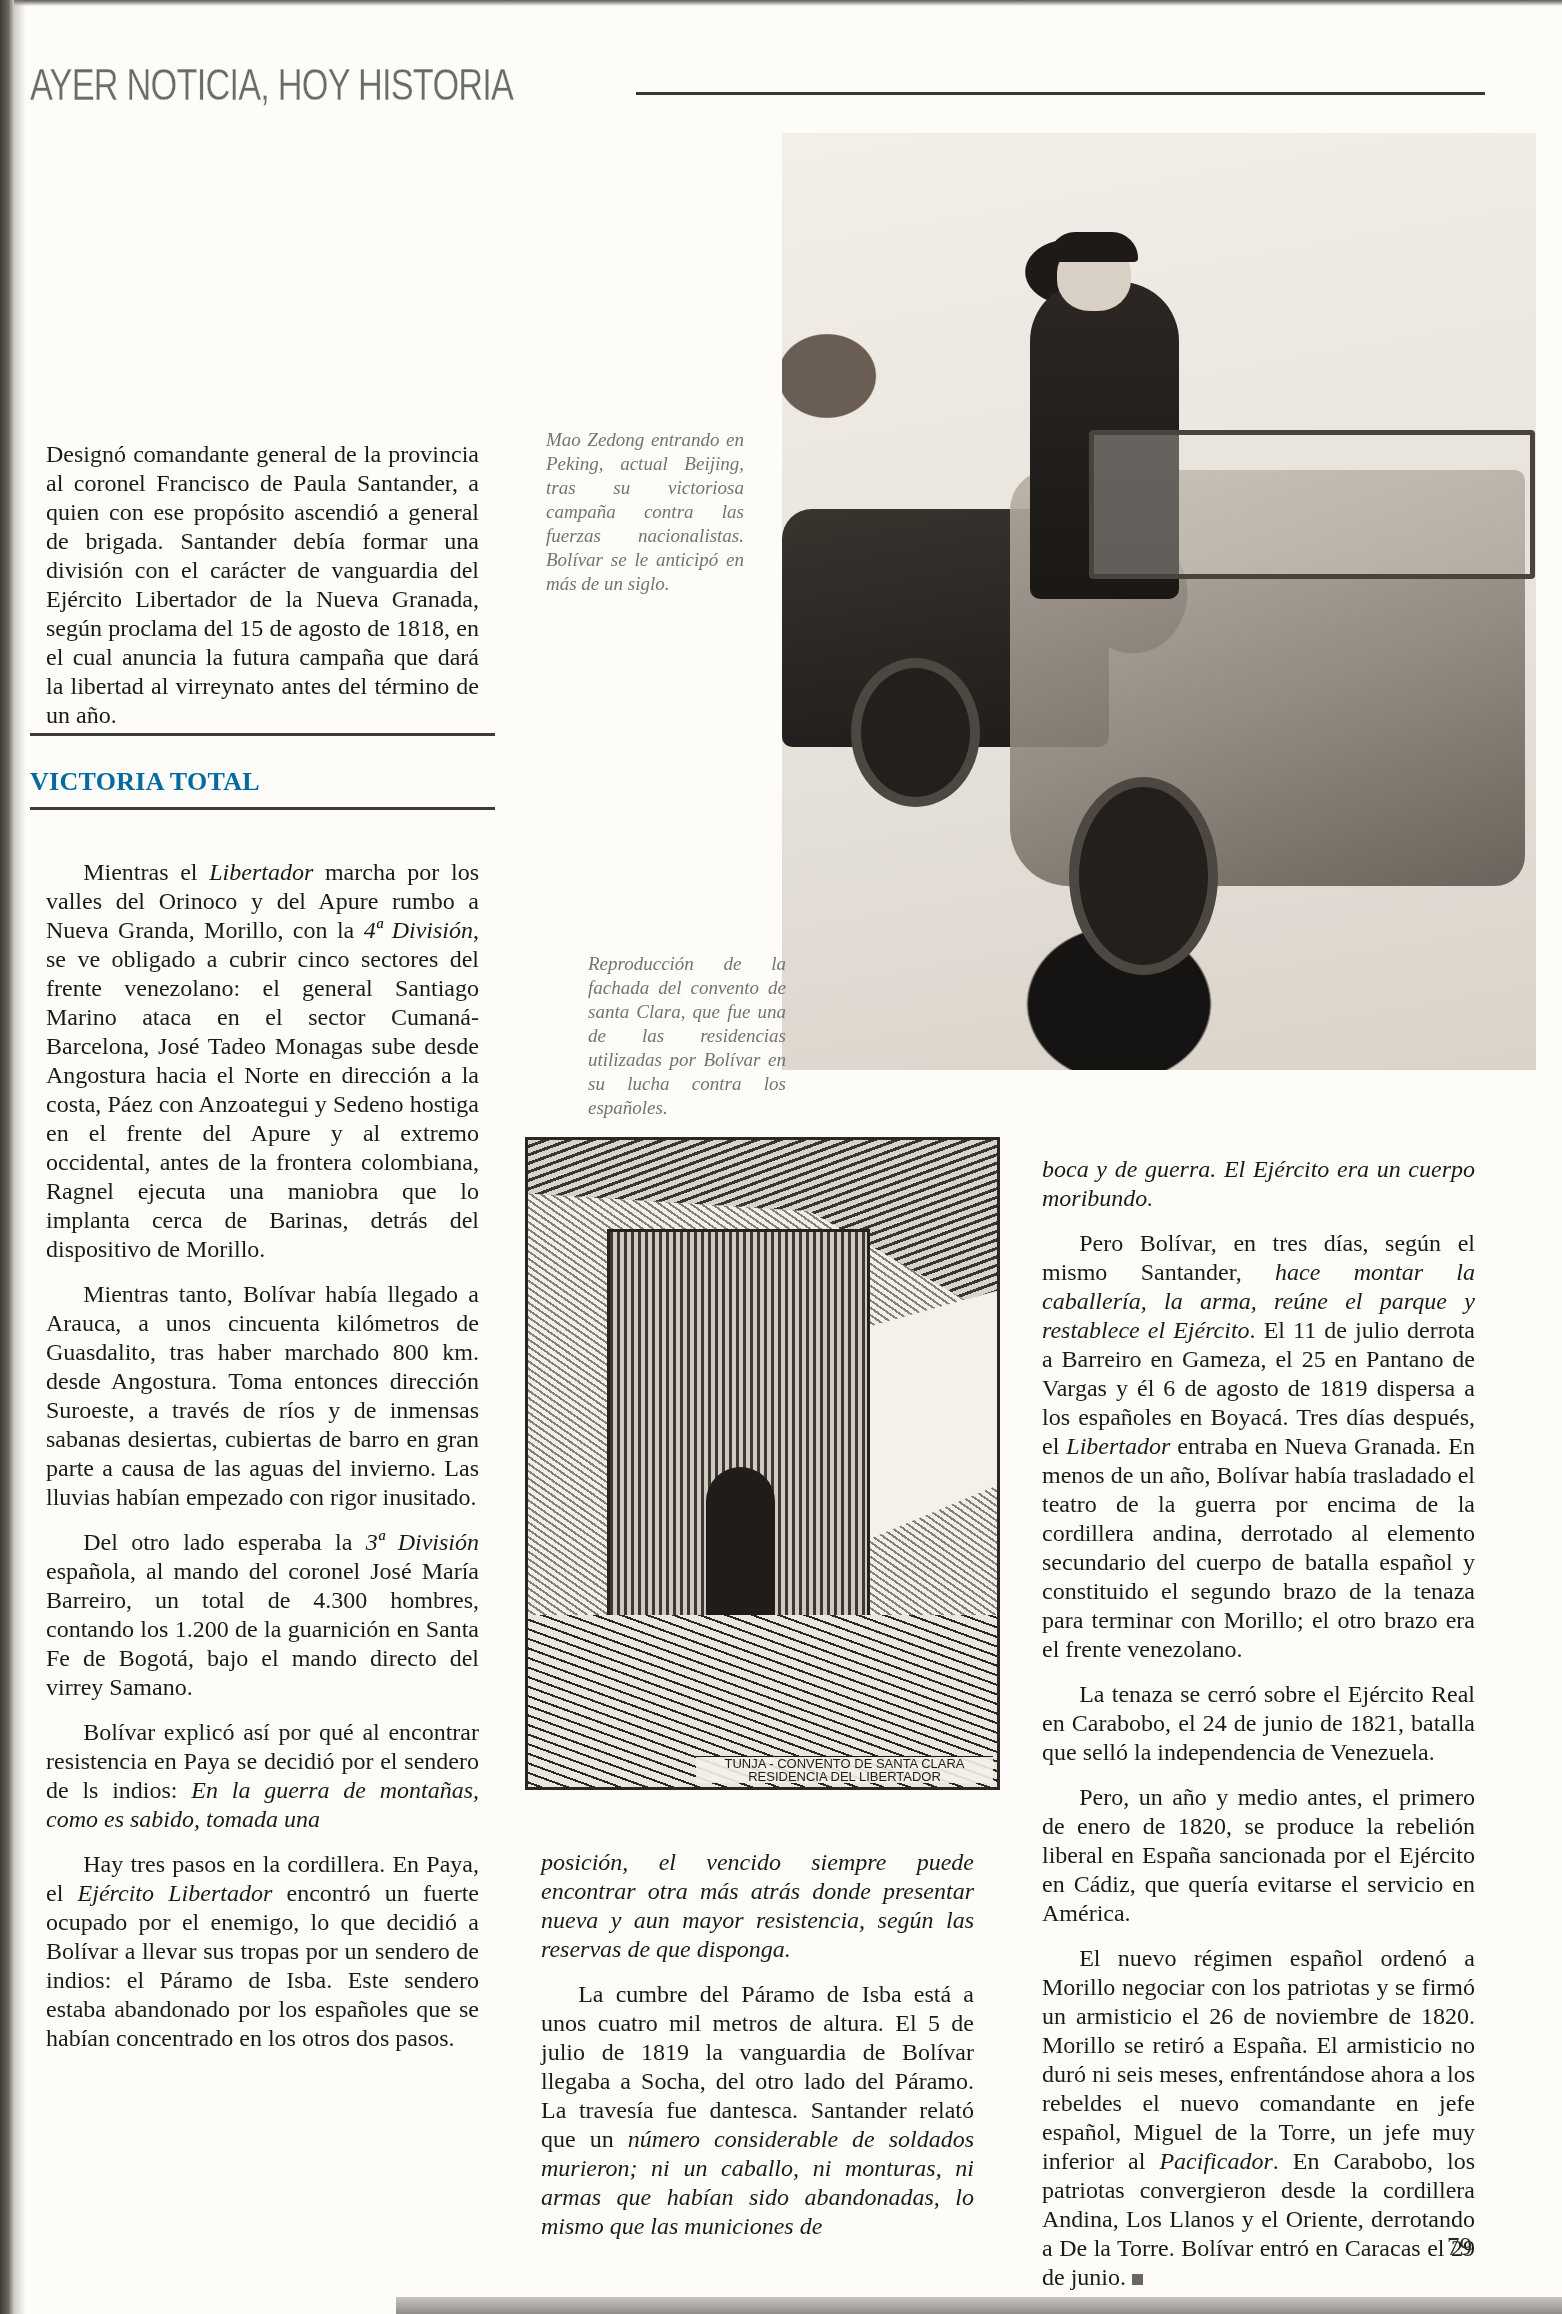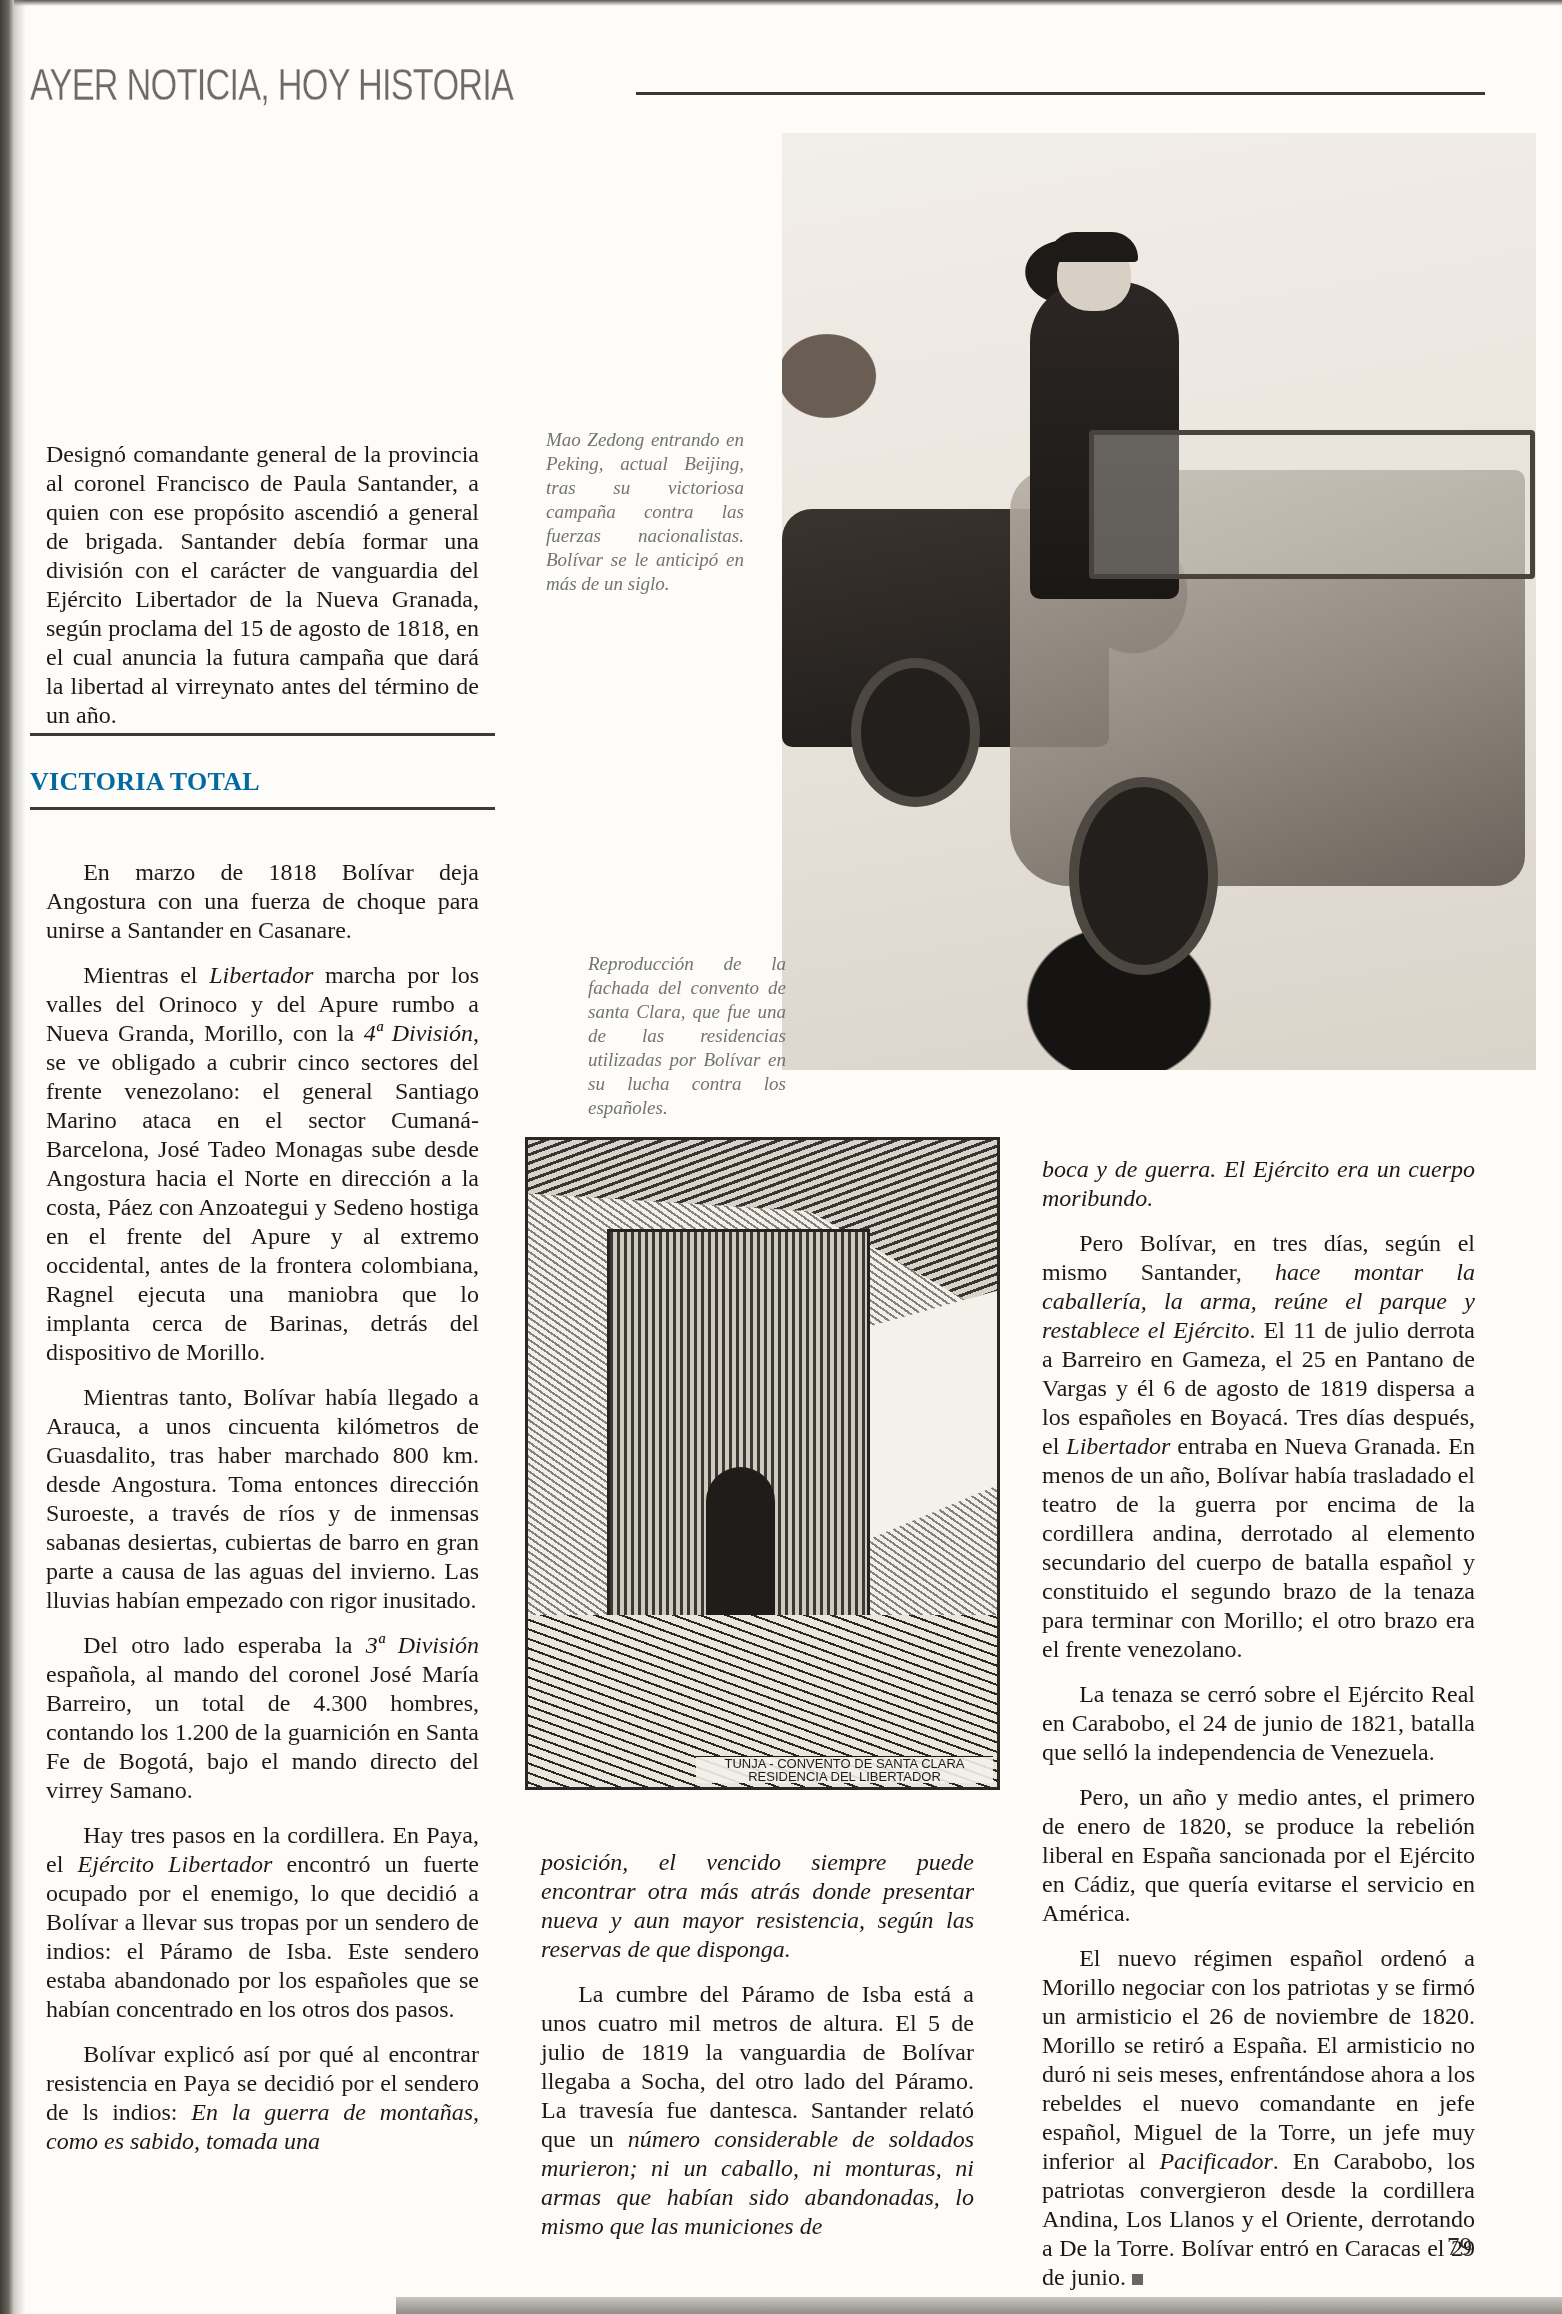--- a/index.html
+++ b/index.html
@@ -172,26 +172,25 @@
   <div class="windshield"></div>
 </div>
 
 <div class="caption cap2">Reproducción de la fachada del convento de santa Clara, que fue una de las residencias utilizadas por Bolívar en su lucha contra los españoles.</div>
 
 <div class="rule" style="top:733px;"></div>
 <div class="section-head">VICTORIA TOTAL</div>
 <div class="rule" style="top:807px;"></div>
 
 <div class="col" id="col1" style="left:30px; top:842px; width:465px;">
-    <p><span>En marzo de 1818 Bolívar deja Angostura con una fuerza de choque para unirse a Santander en Casanare.</span></p>
     <p><span>Mientras el </span><i>Libertador</i><span> marcha por los valles del Orinoco y del Apure rumbo a Nueva Granda, Morillo, con la </span><i>4ª División</i><span>, se ve obligado a cubrir cinco sectores del frente venezolano: el general Santiago Marino ataca en el sector Cumaná-Barcelona, José Tadeo Monagas sube desde Angostura hacia el Norte en dirección a la costa, Páez con Anzoategui y Sedeno hostiga en el frente del Apure y al extremo occidental, antes de la frontera colombiana, Ragnel ejecuta una maniobra que lo implanta cerca de Barinas, detrás del dispositivo de Morillo.</span></p>
     <p><span>Mientras tanto, Bolívar había llegado a Arauca, a unos cincuenta kilómetros de Guasdalito, tras haber marchado 800 km. desde Angostura. Toma entonces dirección Suroeste, a través de ríos y de inmensas sabanas desiertas, cubiertas de barro en gran parte a causa de las aguas del invierno. Las lluvias habían empezado con rigor inusitado.</span></p>
     <p><span>Del otro lado esperaba la </span><i>3ª División</i><span> española, al mando del coronel José María Barreiro, un total de 4.300 hombres, contando los 1.200 de la guarnición en Santa Fe de Bogotá, bajo el mando directo del virrey Samano.</span></p>
+    <p><span>Bolívar explicó así por qué al encontrar resistencia en Paya se decidió por el sendero de ls indios: </span><i>En la guerra de montañas, como es sabido, tomada una</i></p>
     <p><span>Hay tres pasos en la cordillera. En Paya, el </span><i>Ejército Libertador</i><span> encontró un fuerte ocupado por el enemigo, lo que decidió a Bolívar a llevar sus tropas por un sendero de indios: el Páramo de Isba. Este sendero estaba abandonado por los españoles que se habían concentrado en los otros dos pasos.</span></p>
-    <p><span>Bolívar explicó así por qué al encontrar resistencia en Paya se decidió por el sendero de ls indios: </span><i>En la guerra de montañas, como es sabido, tomada una</i></p>
   </div>
 
 <div class="drawing" role="img" aria-label="Engraving of the façade of the Convento de Santa Clara, Tunja">
   <div class="roof"></div>
   <div class="wall"></div>
   <div class="portal"></div>
   <div class="door"></div>
   <div class="ground"></div>
   <div class="inscription">
     <div>TUNJA - CONVENTO DE SANTA CLARA</div>

